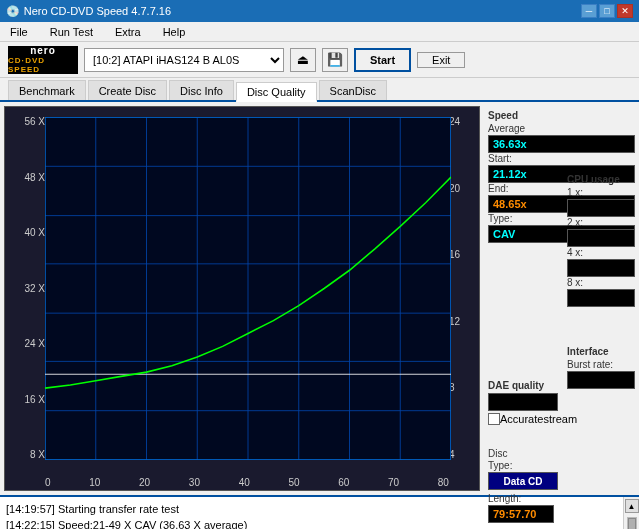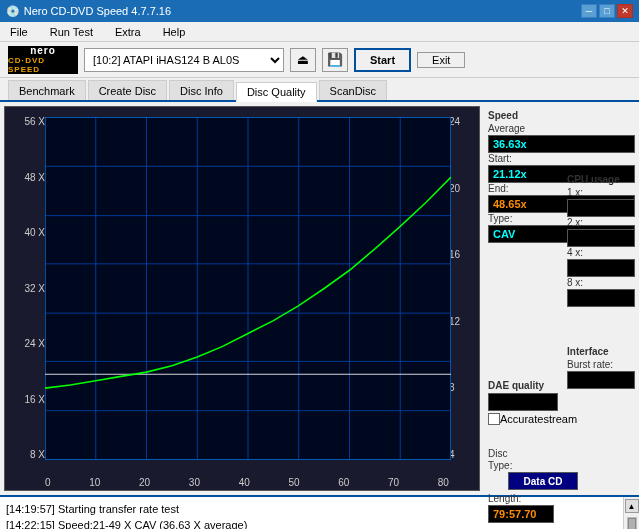--- a/index.html
+++ b/index.html
@@ -55,21 +55,21 @@
     .panel-label { font-size: 10px; color: #333; margin-bottom: 1px; }
     .panel-value { background: #000; color: #0ff; font-size: 11px; font-weight: bold; height: 18px; display: flex; align-items: center; padding: 0 4px; border: 1px solid #555; }
     .panel-value.orange { color: #ff8c00; }
     .panel-value.blank { color: transparent; }
     
     .section-title { font-size: 10px; font-weight: bold; color: #333; margin-top: 4px; margin-bottom: 2px; }
     
     .checkbox-row { display: flex; align-items: center; margin-top: 2px; }
     .checkbox-small { width: 12px; height: 12px; border: 1px solid #666; background: white; }
     
-    .disc-type-val { background: #000080; color: #fff; font-size: 10px; font-weight: bold; height: 18px; display: flex; align-items: center; justify-content: center; border: 1px solid #555; margin-left: 20px; }
+    .disc-type-val { background: #000080; color: #fff; font-size: 10px; font-weight: bold; height: 18px; display: flex; align-items: center; justify-content: center; border: 1px solid #555; }
     
     
     .log-area { height: 74px; background: white; border-top: 2px solid #0050a0; display: flex; }
     .log-content { flex: 1; padding: 4px 6px; overflow: hidden; font-size: 11px; }
     .log-line { color: #000; line-height: 16px; }
     .log-scrollbar { width: 16px; background: #f0f0f0; border-left: 1px solid #ccc; display: flex; flex-direction: column; align-items: center; padding: 2px 0; gap: 2px; }
     .scrollbar-btn { width: 14px; height: 14px; background: #e0e0e0; border: 1px solid #999; display: flex; align-items: center; justify-content: center; font-size: 8px; cursor: pointer; }
     .scrollbar-track { flex: 1; width: 10px; background: #ddd; border: 1px solid #bbb; margin: 2px 0; position: relative; }
     .scrollbar-thumb { width: 8px; height: 30px; background: #b0b0b0; border: 1px solid #888; position: absolute; top: 0; left: 0; }
   </style>

